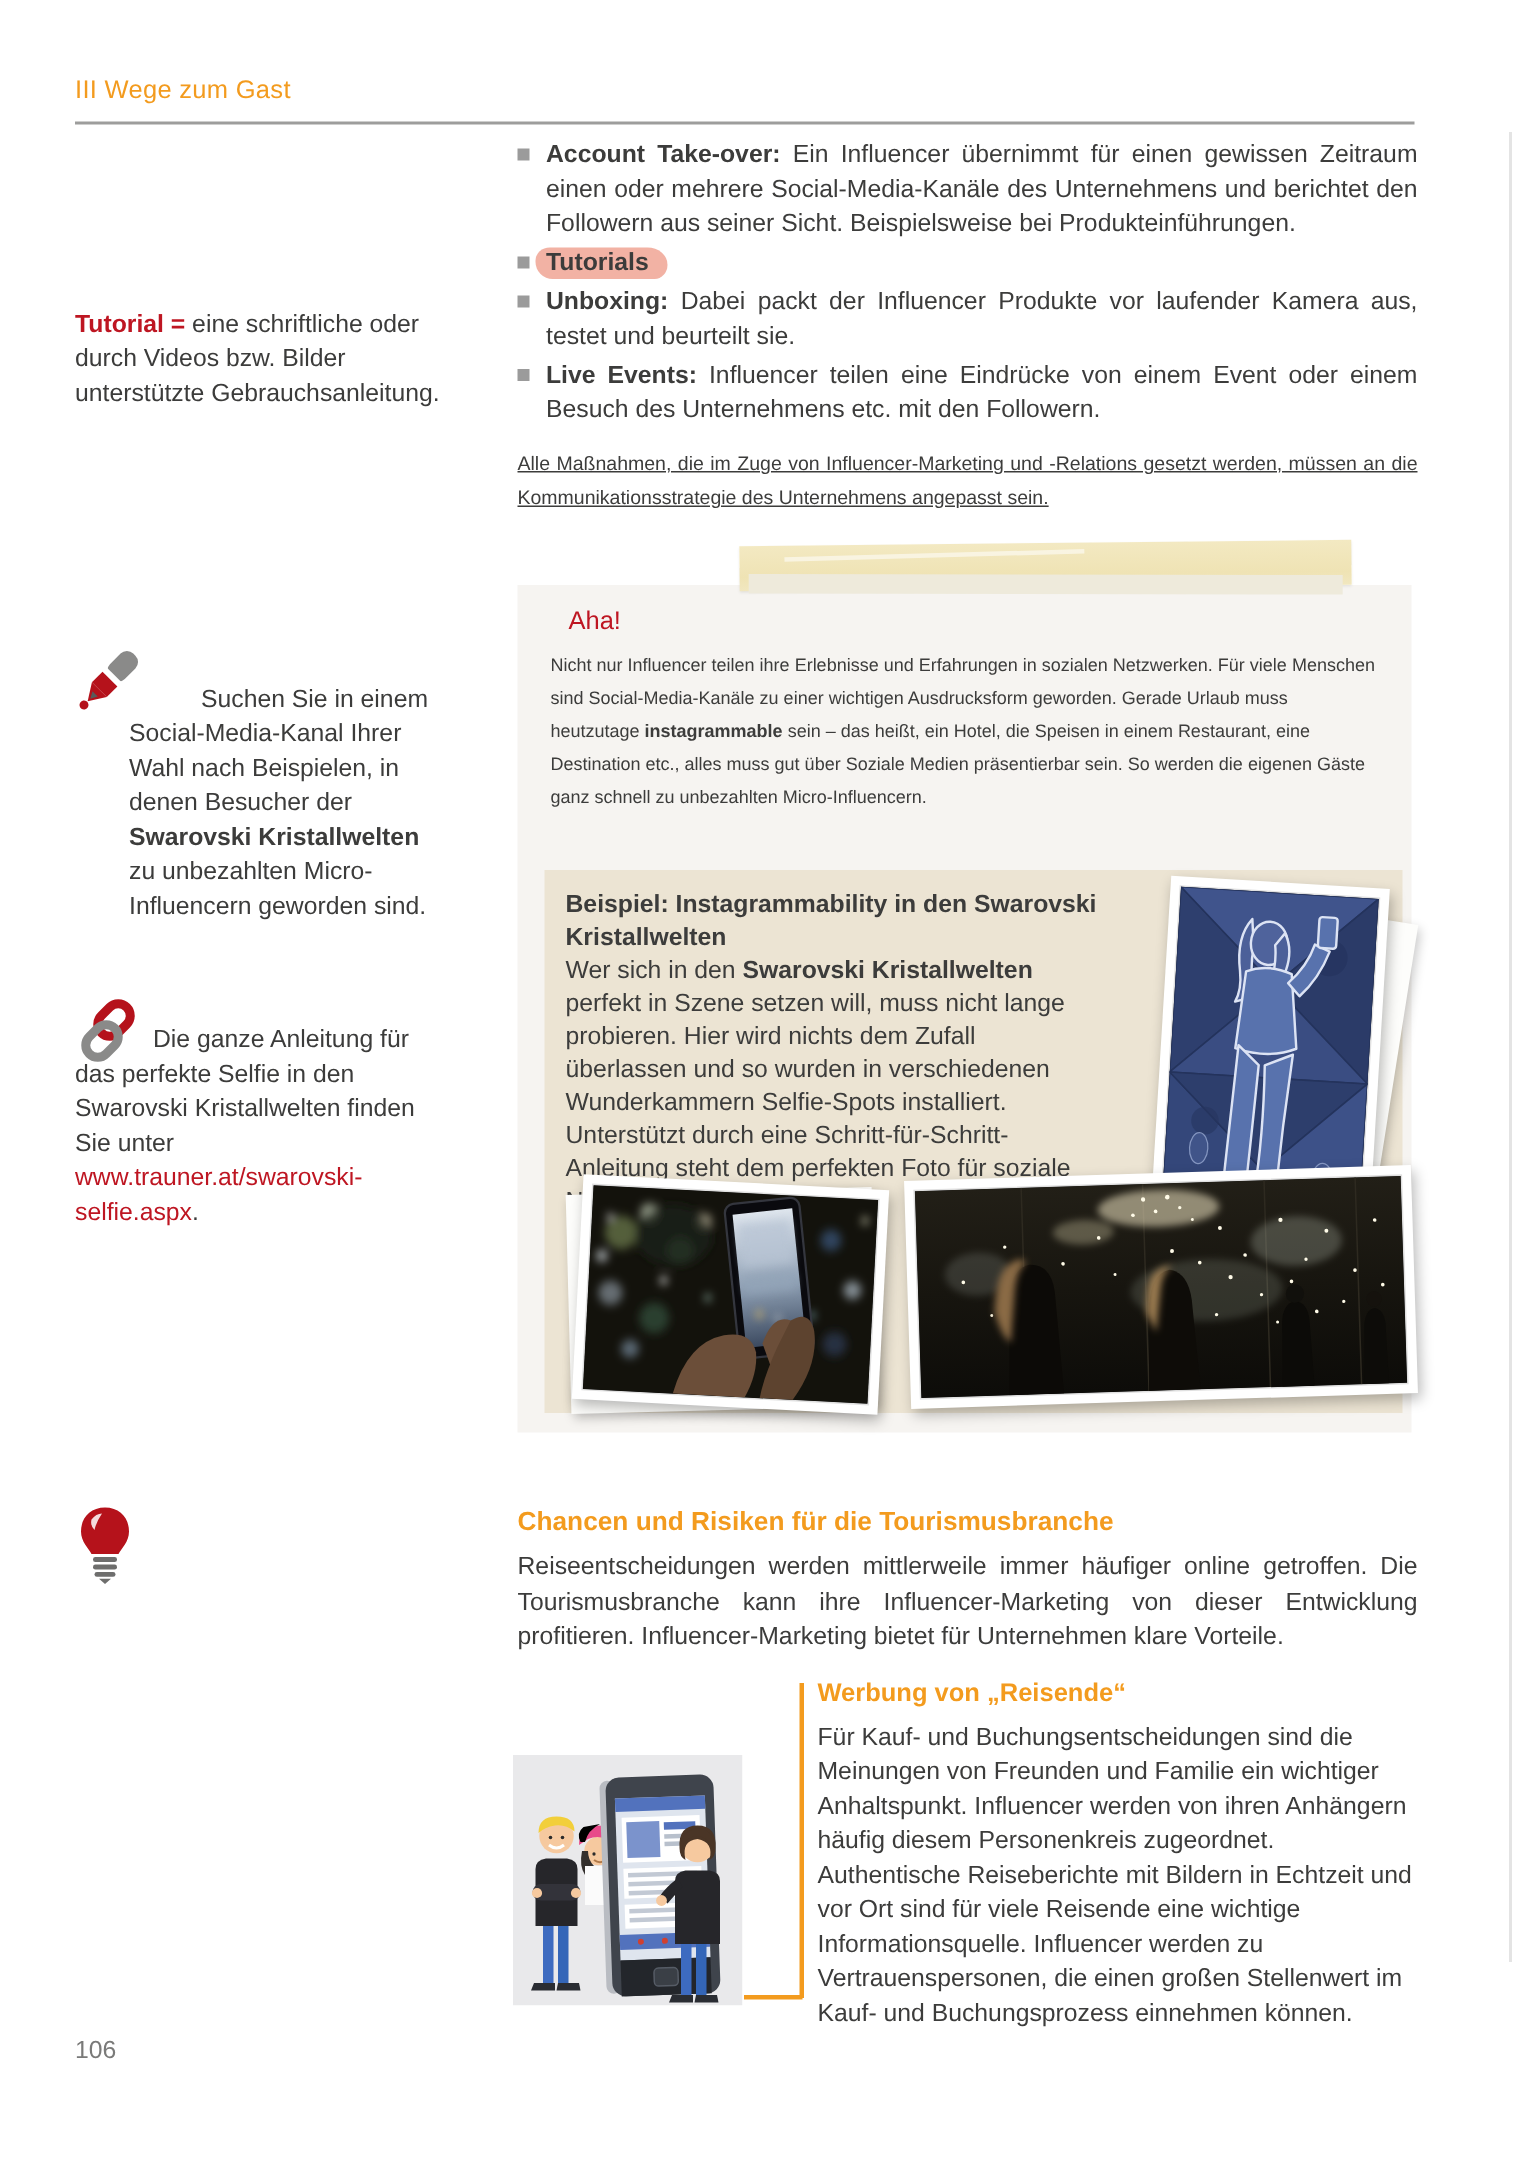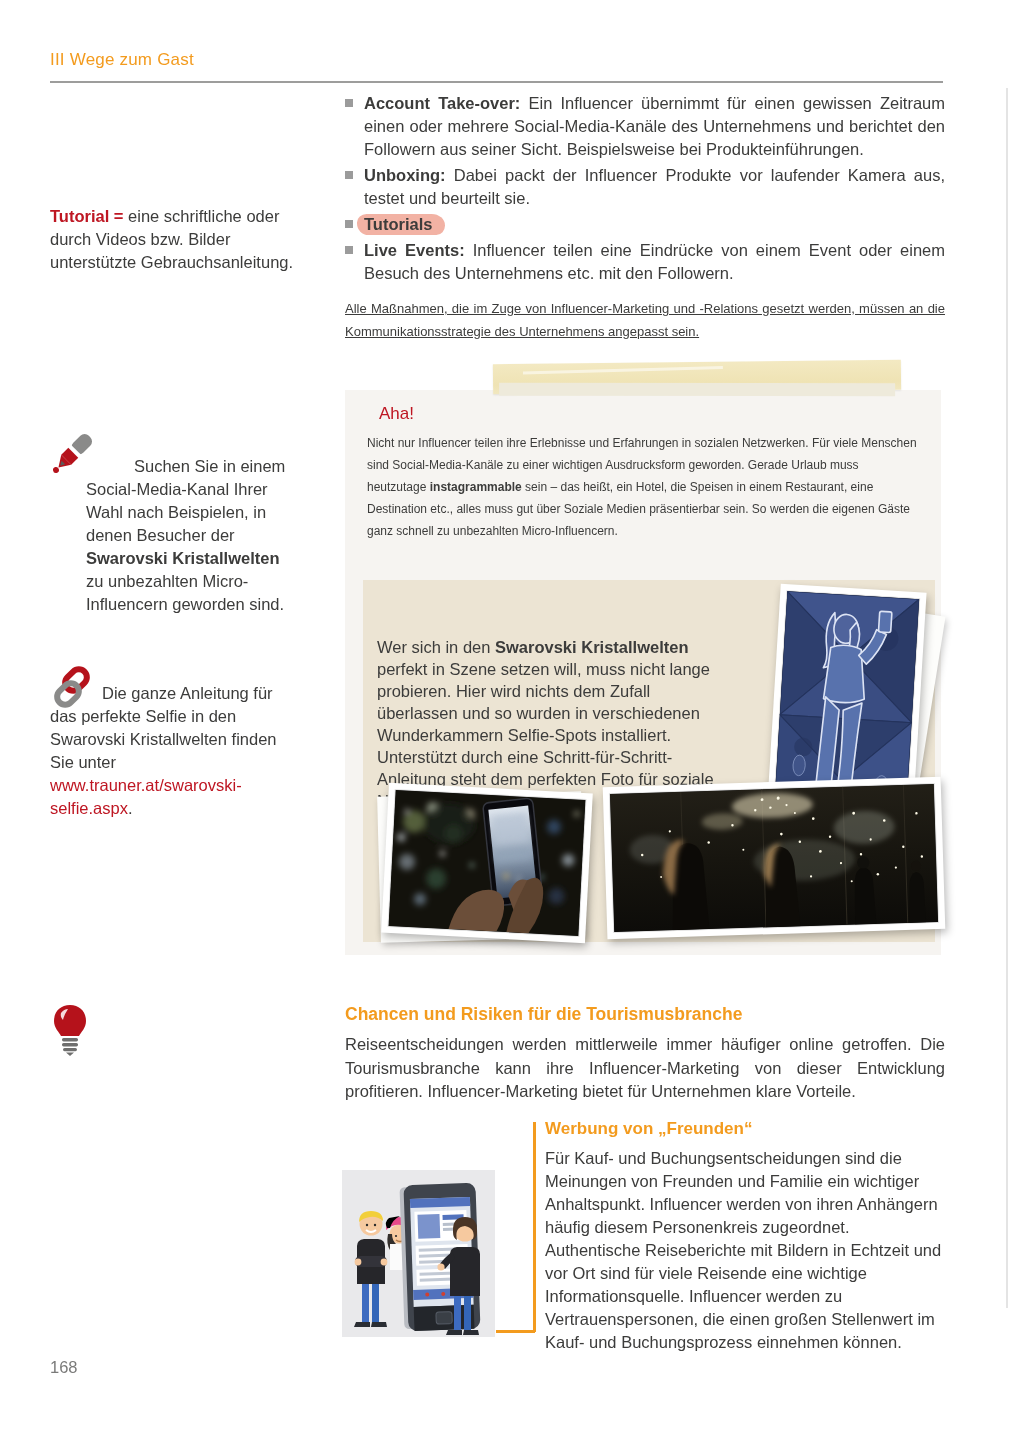--- a/index.html
+++ b/index.html
@@ -133,38 +133,39 @@
         <path d="M16,49.5 L24,49.5 L20,53 Z" fill="#6e6e6d"></path>
       </svg>
     </span>
   </div>
 
   <ul class="abs bullet-list">
     <li>
       <span class="sq"></span><span class="b">Account Take-over:</span><span> Ein Influencer übernimmt für einen gewissen Zeitraum einen oder mehrere Social-Media-Kanäle des Unternehmens und berichtet den Followern aus seiner Sicht. Beispielsweise bei Produkteinführungen.</span>
     </li>
     <li>
-      <span class="sq"></span><span class="b">Unboxing:</span><span> Dabei packt der Influencer Produkte vor laufender Kamera aus, testet und beurteilt sie.</span>
+      <span class="sq"></span><span class="b hl">Tutorials</span>
     </li>
     <li>
-      <span class="sq"></span><span class="b hl">Tutorials</span>
+      <span class="sq"></span><span class="b">Unboxing:</span><span> Dabei packt der Influencer Produkte vor laufender Kamera aus, testet und beurteilt sie.</span>
     </li>
     <li>
       <span class="sq"></span><span class="b">Live Events:</span><span> Influencer teilen eine Eindrücke von einem Event oder einem Besuch des Unternehmens etc. mit den Followern.</span>
     </li>
   </ul>
 
   <p class="abs intro-par">Alle Maßnahmen, die im Zuge von Influencer-Marketing und -Relations gesetzt werden, müssen an die Kommunikationsstrategie des Unternehmens angepasst sein.</p>
 
   <div class="abs aha-box">
     <div class="tape"></div>
     <div class="aha-title">Aha!</div>
     <div class="aha-text"><span>Nicht nur Influencer teilen ihre Erlebnisse und Erfahrungen in sozialen Netzwerken. Für viele Menschen sind Social-Media-Kanäle zu einer wichtigen Ausdrucksform geworden. Gerade Urlaub muss heutzutage </span><span class="b">instagrammable</span><span> sein – das heißt, ein Hotel, die Speisen in einem Restaurant, eine Destination etc., alles muss gut über Soziale Medien präsentierbar sein. So werden die eigenen Gäste ganz schnell zu unbezahlten Micro-Influencern.</span></div>
 
     <div class="beispiel-box">
+      <div class="beispiel-title">Beispiel: Instagrammability in den Swarovski Kristallwelten</div>
       <div class="beispiel-text"><span>Wer sich in den </span><span class="b">Swarovski Kristallwelten</span><span> perfekt in Szene setzen will, muss nicht lange probieren. Hier wird nichts dem Zufall überlassen und so wurden in verschiedenen Wunderkammern Selfie-Spots installiert. Unterstützt durch eine Schritt-für-Schritt-Anleitung steht dem perfekten Foto für soziale Netzwerke nichts im Weg.</span></div>
     </div>
 
     <div class="backing-card" id="card-behind-selfie"></div>
     <div class="polaroid" id="photo-selfie">
       <svg class="ph" viewBox="0 0 130 228" preserveAspectRatio="none">
         <rect width="130" height="228" fill="#36497c"></rect>
         <g stroke="#24335c" stroke-width="1">
           <polygon points="0,0 65,60 0,120" fill="#2e3f6e"></polygon>
           <polygon points="0,0 130,0 65,60" fill="#40548c"></polygon>
@@ -391,18 +392,18 @@
         <circle cx="123" cy="60" r="11.5" fill="#f6c99f"></circle>
         <path d="M111,62 Q110,47 123,47 Q136,47 135,62 Q135,68 131,70 Q134,58 123,56 Q112,57 115,70 Q111,68 111,62 Z" fill="#4a3526"></path>
         <path d="M112,58 Q114,50 123,49 Q133,50 134,58 L134,64 Q130,54 122,54 Q114,55 112,64 Z" fill="#4a3526"></path>
       </g>
     </svg>
   </div>
 
   <div class="abs orange-vline"></div>
   <div class="abs orange-hline"></div>
 
-  <h3 class="abs werbung-heading">Werbung von „Freunden“</h3>
+  <h3 class="abs werbung-heading">Werbung von „Reisende“</h3>
   <p class="abs werbung-par">Für Kauf- und Buchungsentscheidungen sind die Meinungen von Freunden und Familie ein wichtiger Anhaltspunkt. Influencer werden von ihren Anhängern häufig diesem Personenkreis zugeordnet. Authentische Reiseberichte mit Bildern in Echtzeit und vor Ort sind für viele Reisende eine wichtige Informationsquelle. Influencer werden zu Vertrauenspersonen, die einen großen Stellenwert im Kauf- und Buchungsprozess einnehmen können.</p>
 
-  <div class="abs page-number">168</div>
+  <div class="abs page-number">106</div>
 
 </div>
 
 </body></html>

